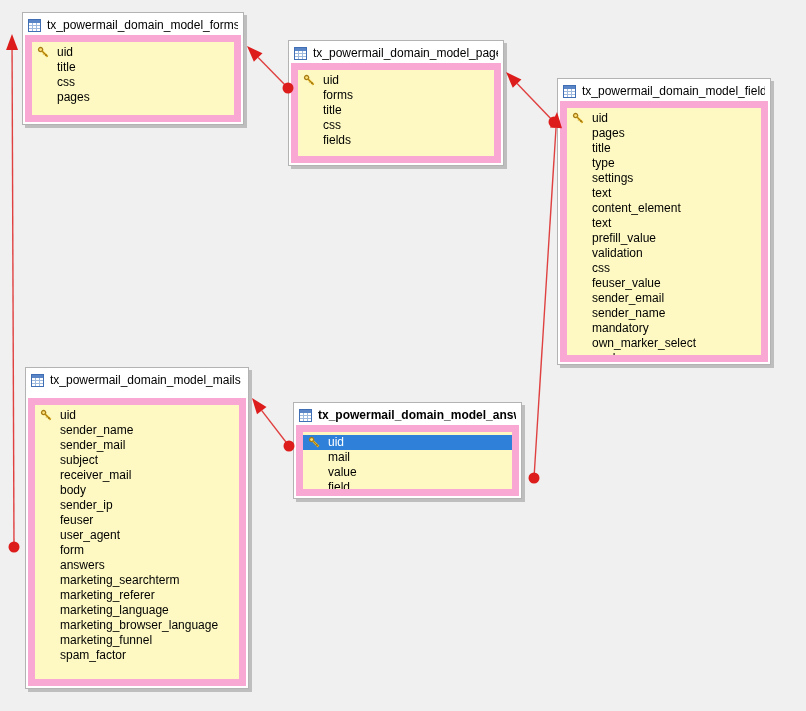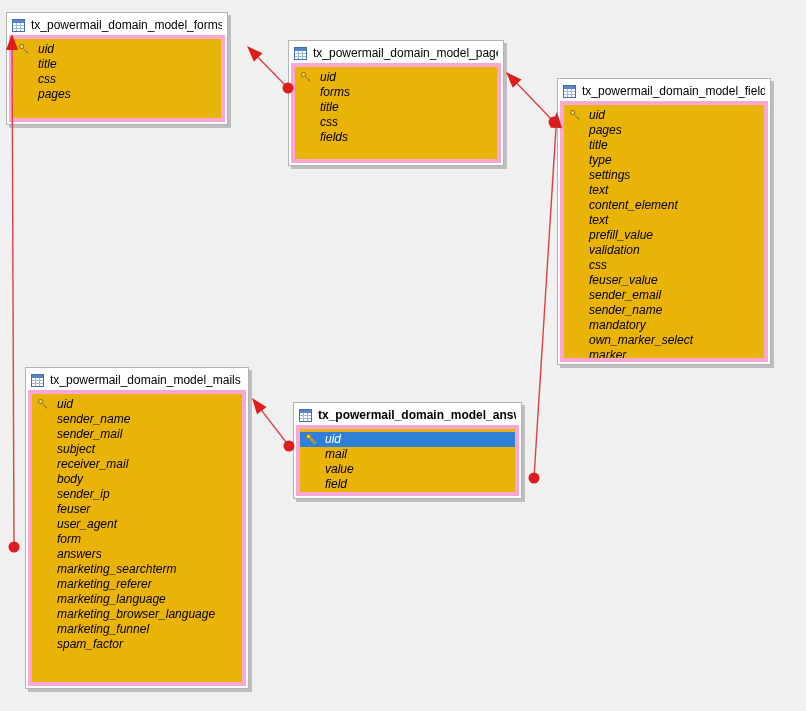--- a/index.html
+++ b/index.html
@@ -21,39 +21,39 @@
     display:flex;align-items:center;gap:6px;
     height:20px;flex:0 0 20px;padding:0 3px;
     background:#ffffff;overflow:hidden;
   }
   .tbl-title{
     white-space:nowrap;overflow:hidden;
     font-size:12px;letter-spacing:0;color:#000;
   }
   .db-table.selected .tbl-title{font-weight:bold;}
   .tbl-body{
-    flex:1 1 auto;background:#eab308;
-    border:4px solid #f9a8d4;
-    padding-top:3px;overflow:hidden;font-style:italic;
+    flex:1 1 auto;background:#fef9c3;
+    border:7px solid #f9a8d4;
+    padding-top:3px;overflow:hidden;
   }
   .field-row{
     position:relative;height:15px;line-height:15px;
     padding-left:25px;white-space:nowrap;color:#000;
   }
   .field-row.selected{background:#2e80d8;color:#ffffff;}
   .key-ico{position:absolute;left:5px;top:1px;width:13px;height:13px;}
   .tbl-ico{flex:0 0 13px;width:13px;height:13px;}
   #wires{position:absolute;inset:0;pointer-events:none;}
 </style>
 </head>
 <body>
 
 <div class="canvas">
 
-  <div class="db-table" style="left:6px;top:12px;width:222px;height:113px;">
+  <div class="db-table" style="left:22px;top:12px;width:222px;height:113px;">
     <div class="tbl-header">
       <svg class="tbl-ico" viewBox="0 0 13 13">
         <rect x="0.5" y="0.5" width="12" height="12" fill="#ffffff" stroke="#3f6eb5"></rect>
         <rect x="1" y="1" width="11" height="3" fill="#5a86c8"></rect>
         <path d="M4.5 4 V12 M8.5 4 V12 M1 6.5 H12 M1 9.5 H12" stroke="#9db9dd" stroke-width="1" fill="none"></path>
       </svg>
       <span class="tbl-title">tx_powermail_domain_model_forms</span>
     </div>
     <div class="tbl-body">
         <div class="field-row">
@@ -122,21 +122,21 @@
         <div class="field-row"><span>css</span></div>
         <div class="field-row"><span>feuser_value</span></div>
         <div class="field-row"><span>sender_email</span></div>
         <div class="field-row"><span>sender_name</span></div>
         <div class="field-row"><span>mandatory</span></div>
         <div class="field-row"><span>own_marker_select</span></div>
         <div class="field-row"><span>marker</span></div>
       </div>
   </div>
 
-  <div class="db-table" style="left:25px;top:367px;width:224px;height:322px;">
+  <div class="db-table" style="left:25px;top:367px;width:224px;height:322px;gap:8px;">
     <div class="tbl-header">
       <svg class="tbl-ico" viewBox="0 0 13 13">
         <rect x="0.5" y="0.5" width="12" height="12" fill="#ffffff" stroke="#3f6eb5"></rect>
         <rect x="1" y="1" width="11" height="3" fill="#5a86c8"></rect>
         <path d="M4.5 4 V12 M8.5 4 V12 M1 6.5 H12 M1 9.5 H12" stroke="#9db9dd" stroke-width="1" fill="none"></path>
       </svg>
       <span class="tbl-title">tx_powermail_domain_model_mails</span>
     </div>
     <div class="tbl-body">
         <div class="field-row">

